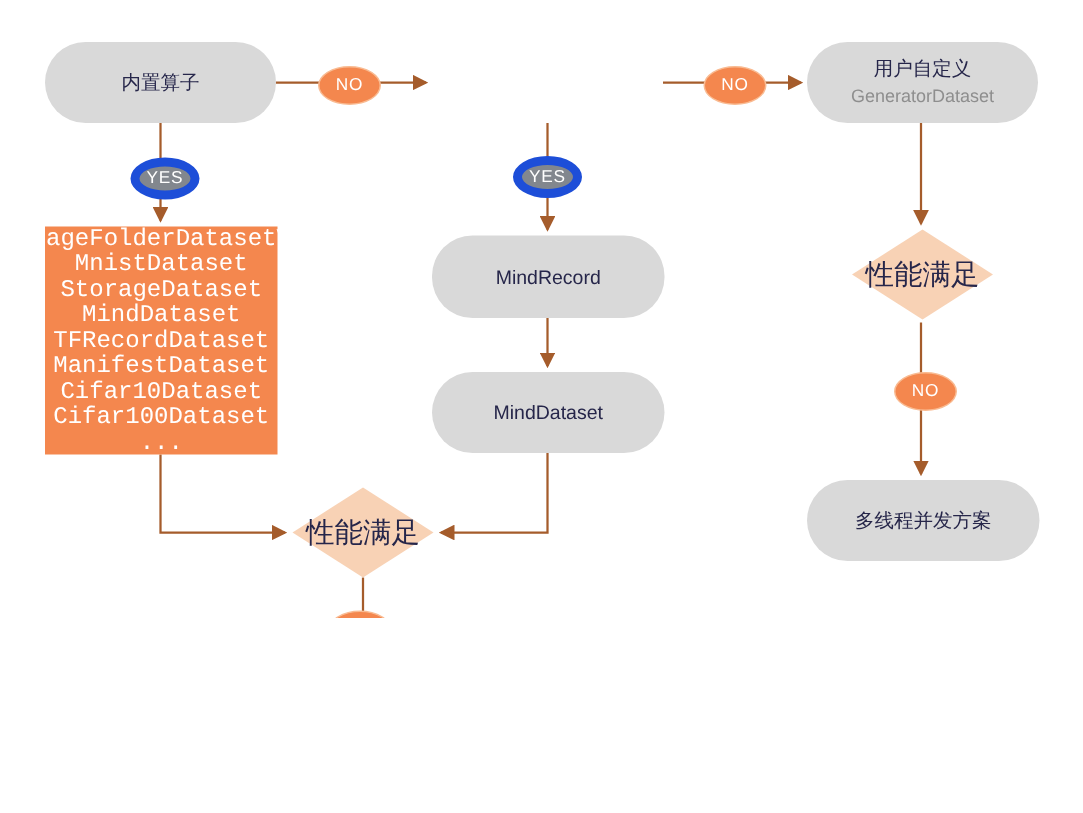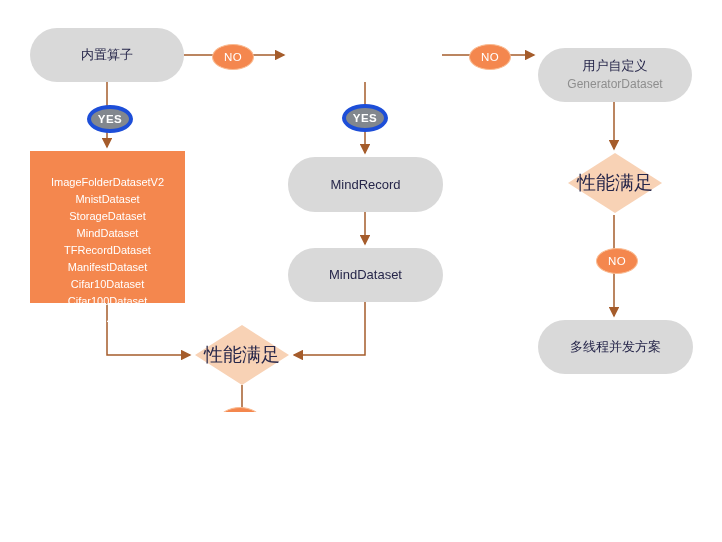--- a/index.html
+++ b/index.html
@@ -33,24 +33,25 @@
     line-height: 16px;
   }
   .pill .sub {
     color: var(--text_gray, #8e8e8e);
     font-size: 12px;
     margin-top: 2px;
   }
   .orange-rect {
     background: var(--orange, #f4874e);
     color: var(--text_white, #ffffff);
-    font-size: 11px;
+    font-size: 16px;
     line-height: 17px;
     justify-content: flex-start;
-    padding-top: 23px;
+    padding-top: 0;
+    font-family: Liberation Mono, monospace;
   }
   .diamond-label {
     position: absolute;
     display: flex;
     align-items: center;
     justify-content: center;
     color: var(--text_dark, #26264a);
     font-size: 19px;
     text-align: center;
   }
@@ -64,22 +65,21 @@
     font-size: 11.5px;
     letter-spacing: 0.5px;
     box-sizing: border-box;
   }
   .ellipse.no {
     background: var(--orange, #f4874e);
     border: 1px solid #f9bb92;
   }
   .ellipse.yes {
     background: var(--yes_fill, #82878e);
-    border: 4px solid #1d4ed8;
-    font-weight: bold;
+    border: 6px solid #1d4ed8;
   }
 </style>
 </head>
 <body>
 
 <div class="canvas">
 
   <svg class="connector-layer" width="722" height="542" viewBox="0 0 722 542">
     <defs>
       <marker id="arrow" markerWidth="7" markerHeight="7" refX="6" refY="3.5" orient="auto">
@@ -99,21 +99,21 @@
 
     <polygon class="diamond" points="242,325 289,355 242,385 195,355"></polygon>
     <polygon class="diamond" points="615,153 662,183 615,213 568,183"></polygon>
   </svg>
 
   <div class="node pill" style="left:30px; top:28px; width:154px; height:54px;">
     <span>内置算子</span>
   </div>
 
 
-  <div class="node pill" style="left:538px; top:28px; width:154px; height:54px;margin-top:20px;">
+  <div class="node pill" style="left:538px; top:28px; width:154px; height:54px;">
     <span>用户自定义</span>
     <span class="sub">GeneratorDataset</span>
   </div>
 
   <div class="node orange-rect" style="left:30px; top:151px; width:155px; height:152px;">
     <span>ImageFolderDatasetV2</span>
     <span>MnistDataset</span>
     <span>StorageDataset</span>
     <span>MindDataset</span>
     <span>TFRecordDataset</span>

